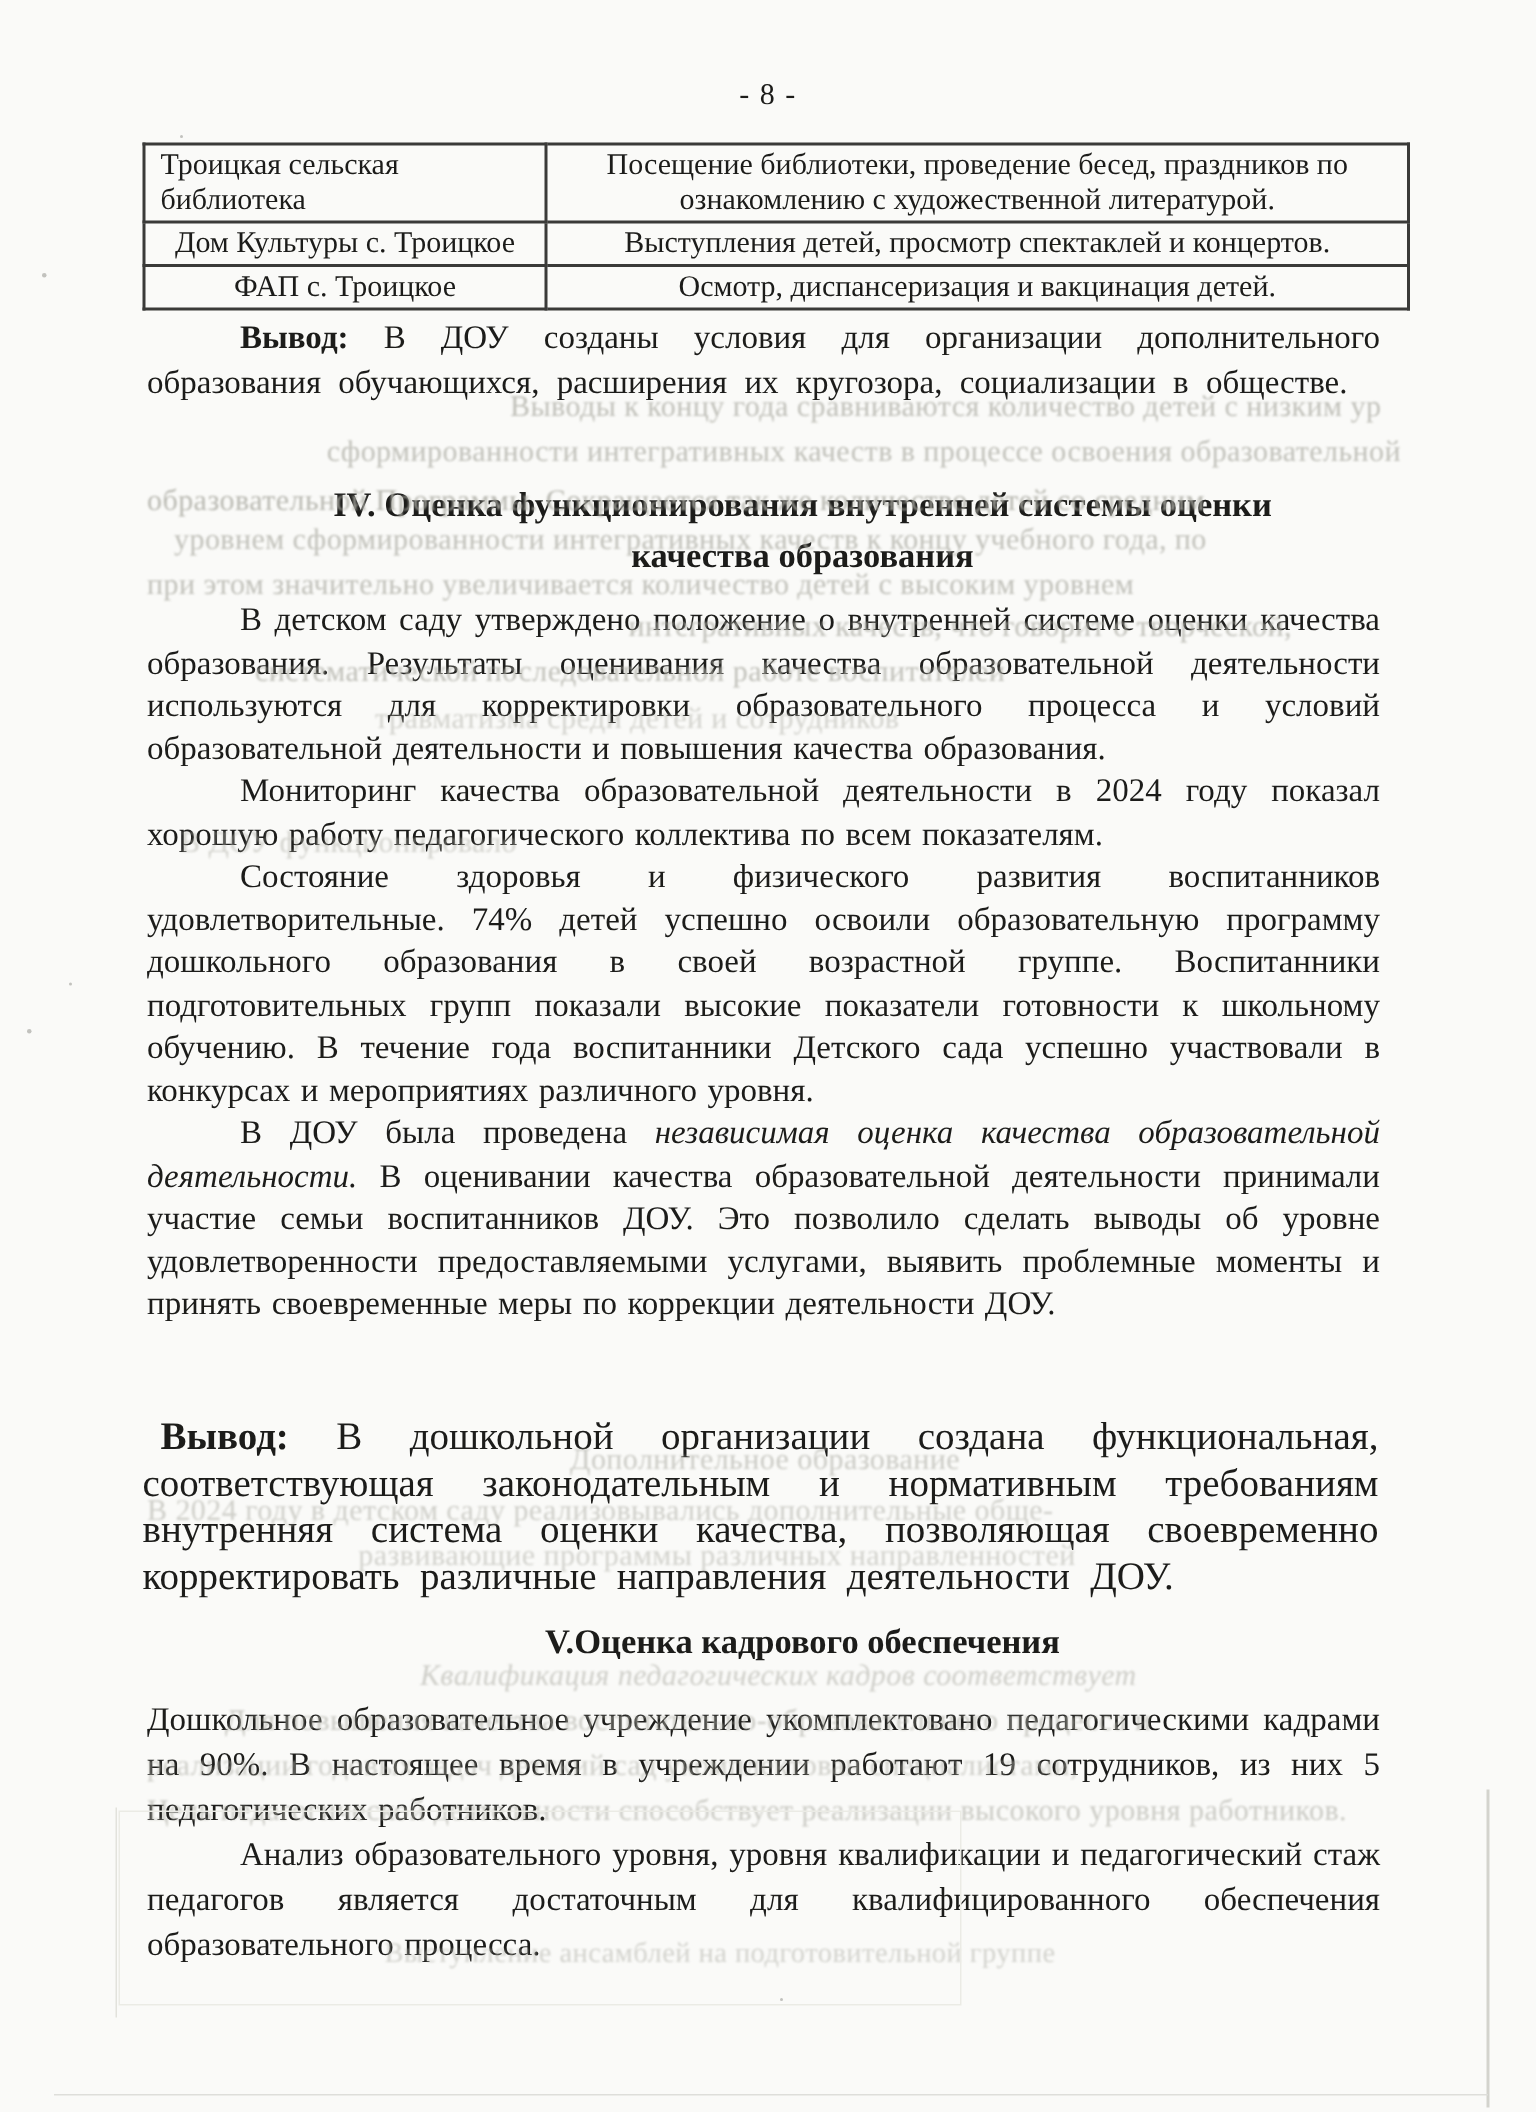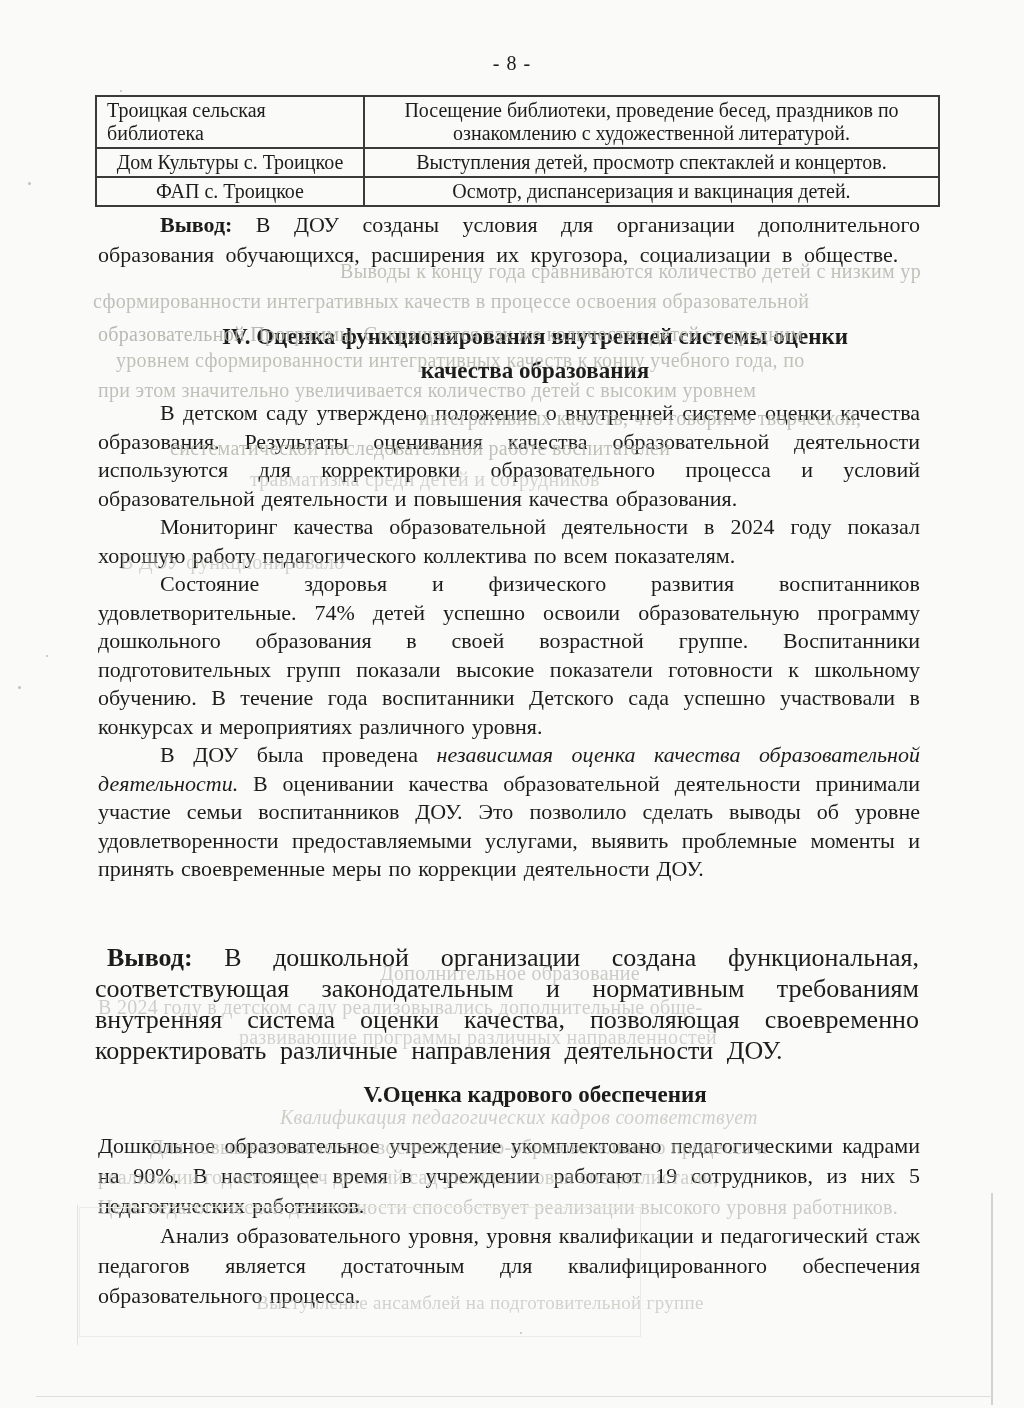--- a/index.html
+++ b/index.html
@@ -65,21 +65,21 @@
   .bleed{
     position:absolute;
     color:#b2b2aa;
     filter:blur(0.6px);
     opacity:.8;
     font-size:20px;
     white-space:nowrap;overflow:hidden;
     letter-spacing:.3px;
   }
   .bl0{top:260px;left:340px;width:580px;}
-  .bl1{top:290px;left:93px;width:822px;}
+  .bl1{top:290px;left:112px;width:822px;text-align:right;}
   .bl2{top:323px;left:98px;width:822px;opacity:.9;}
   .bl3{top:349px;left:116px;width:822px;}
   .bl4{top:379px;left:98px;width:822px;}
   .bl5{top:407px;left:419px;width:490px;}
   .bl6{top:437px;left:170px;width:560px;}
   .bl7{top:468px;left:250px;width:540px;opacity:.55;}
   .bl8{top:522px;left:150px;width:640px;opacity:.6;}
   .bl9{top:551px;left:120px;width:480px;opacity:.55;}
   .bl10{top:962px;left:300px;width:420px;text-align:center;opacity:.65;}
   .bl11{top:996px;left:98px;width:822px;opacity:.6;}

